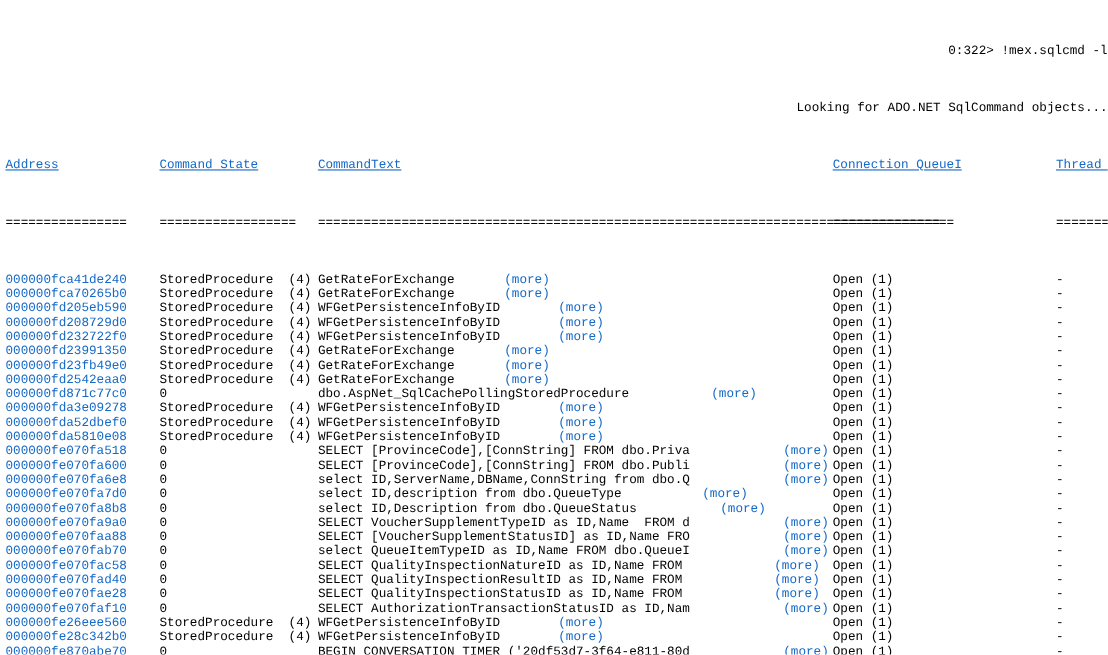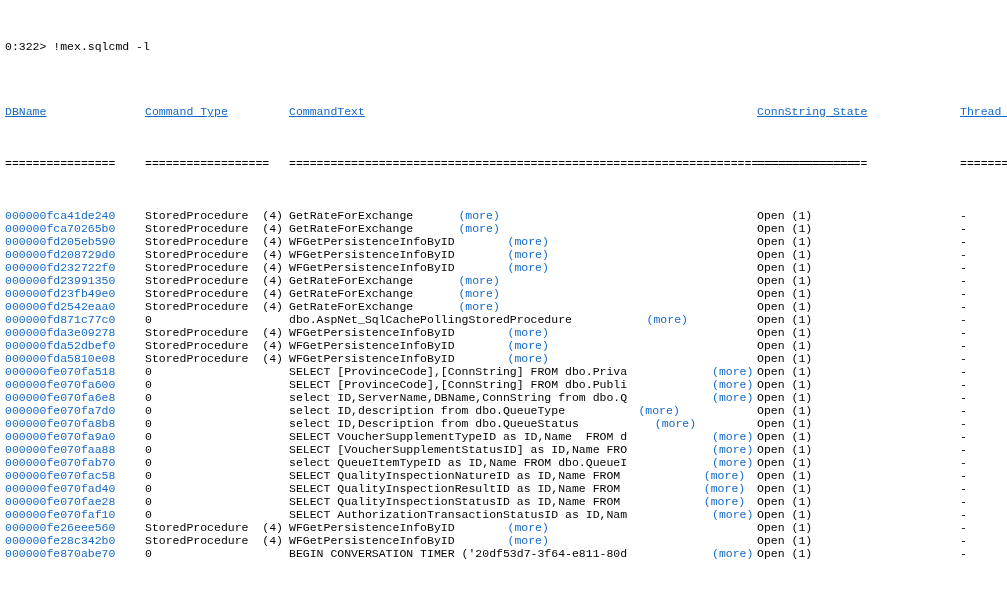--- a/index.html
+++ b/index.html
@@ -19,20 +19,21 @@
     -webkit-font-smoothing: none;
   }
   #console {
     position: relative;
     padding: 1px 0 0 5px;
     white-space: pre;
   }
   .line {
     height: 13px;
     white-space: pre;
+    text-align: right;
   }
   .lnk {
     color: #1569c7;
   }
   .hdr {
     color: #1569c7;
     text-decoration: underline;
   }
   .plain {
     color: #000000;
@@ -53,26 +54,27 @@
   .c-tid   { left: 955px; }
   .sep { color: #000000; letter-spacing: 0px; }
 </style>
 </head>
 <body>
 
 <div id="console">
 
   <div class="line"><span class="plain">0:322&gt; !mex.sqlcmd -l</span></div>
 
+  <div class="line"><span class="plain">Looking for ADO.NET SqlCommand objects...</span></div>
 
   <div class="row">
-    <span class="col c-addr hdr">DBName</span>
-    <span class="col c-type hdr">Command Type</span>
+    <span class="col c-addr hdr">Address</span>
+    <span class="col c-type hdr">Command State</span>
     <span class="col c-text hdr">CommandText</span>
-    <span class="col c-state hdr">ConnString State</span>
+    <span class="col c-state hdr">Connection QueueI</span>
     <span class="col c-tid hdr">Thread ID</span>
   </div>
 
   <div class="row">
     <span class="col c-addr sep">================</span>
     <span class="col c-type sep">==================</span>
     <span class="col c-text sep">==================================================================================</span>
     <span class="col c-state sep">================</span>
     <span class="col c-tid sep">=========</span>
   </div>

